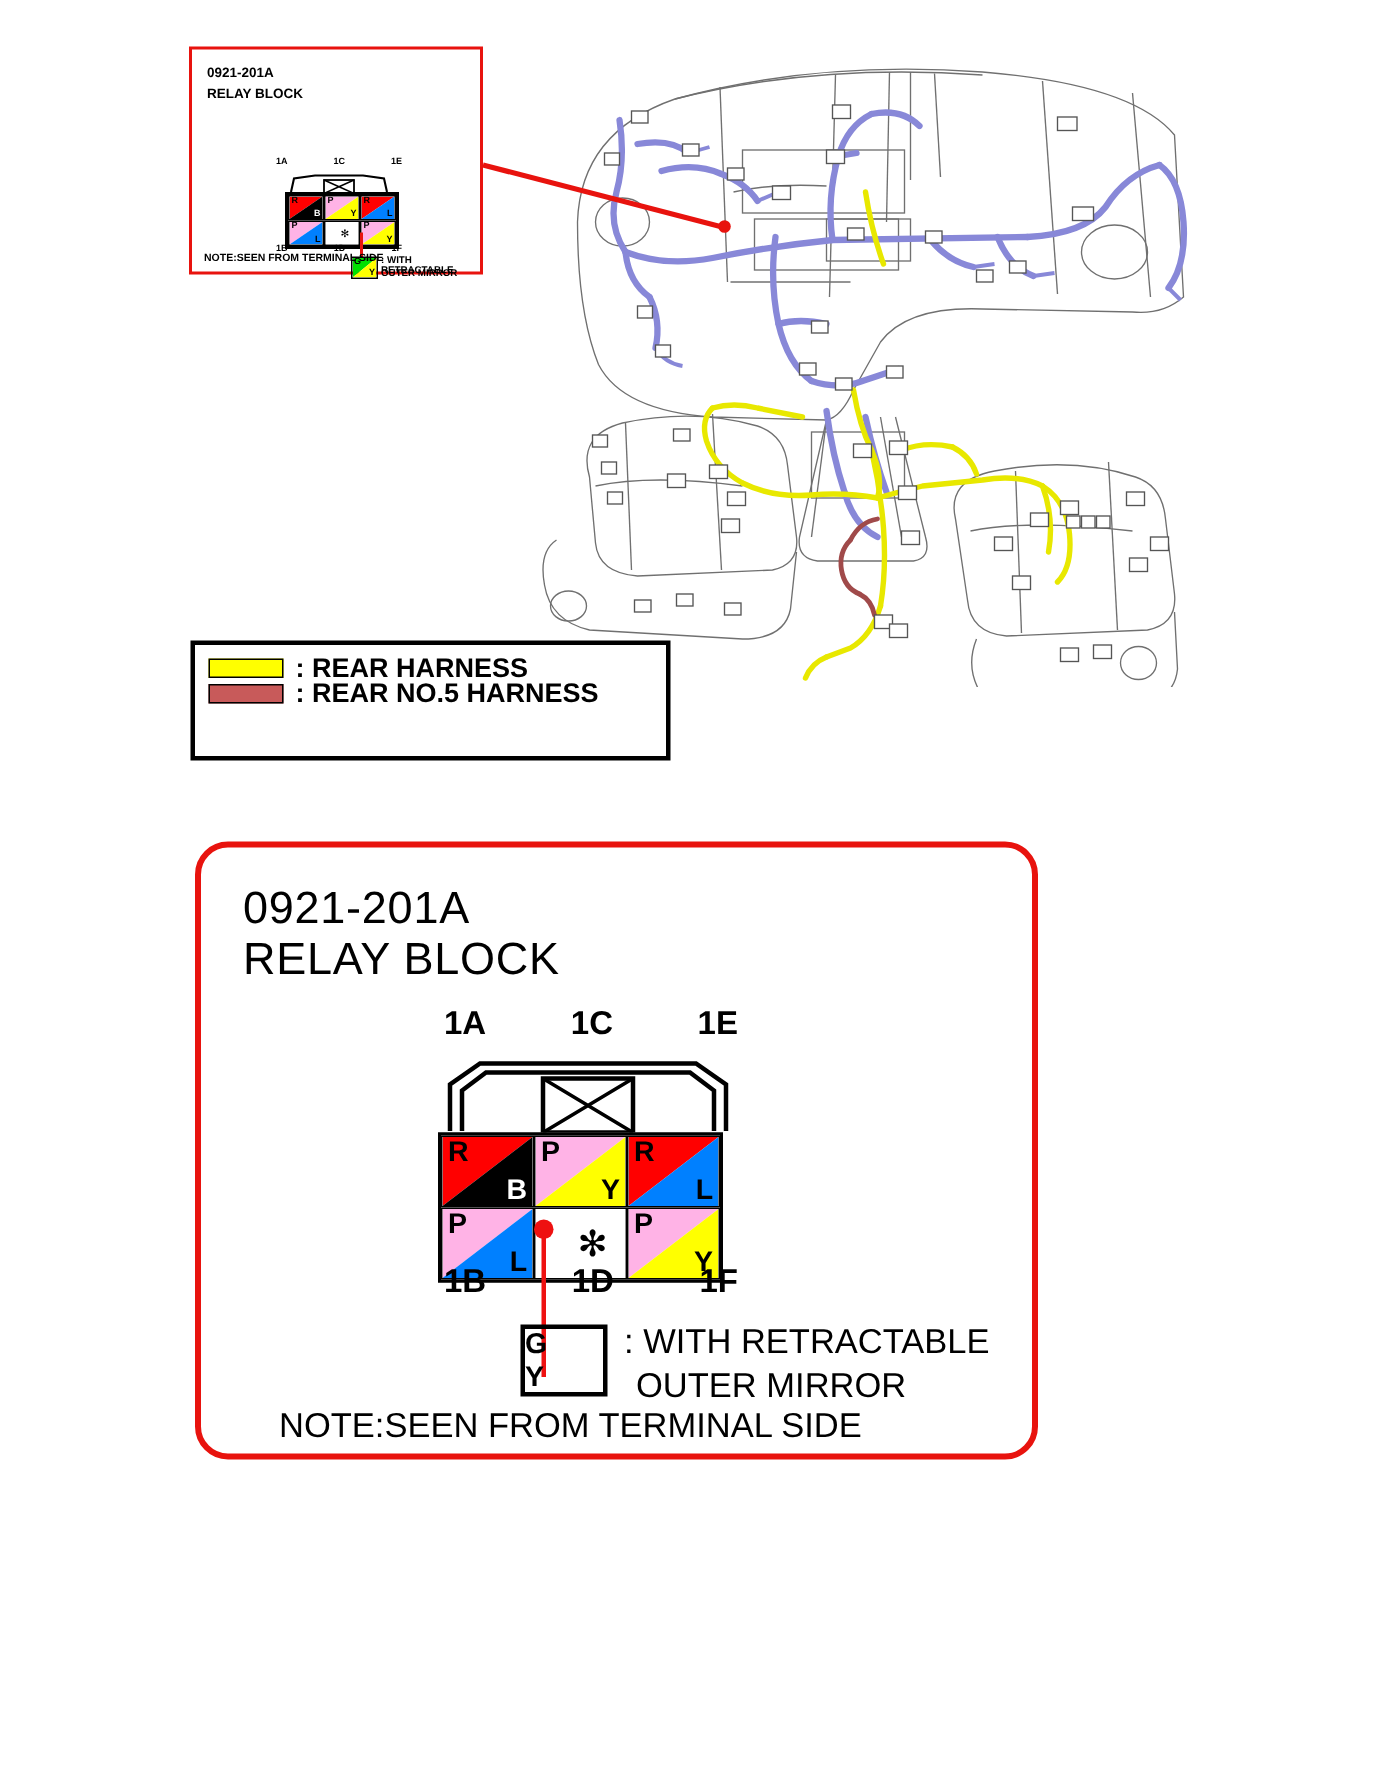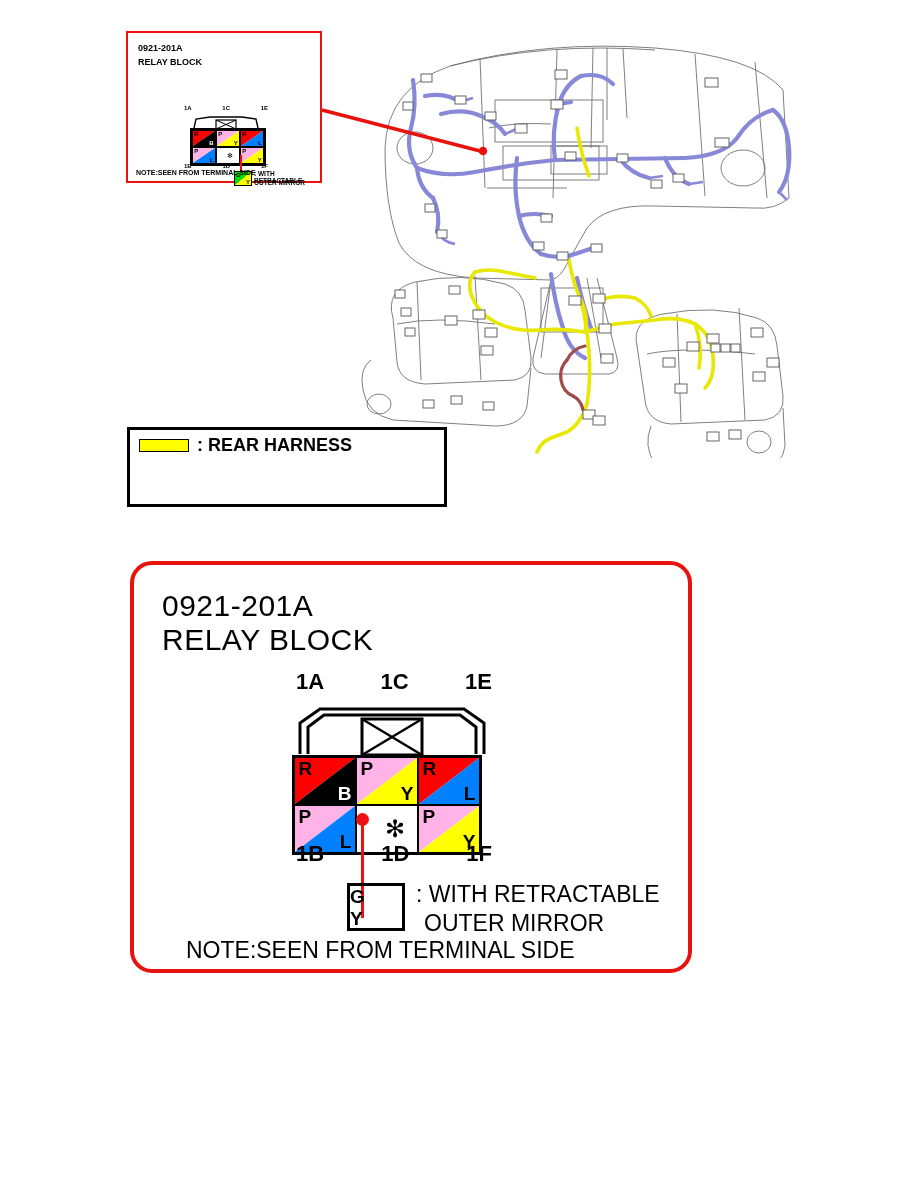--- a/index.html
+++ b/index.html
@@ -304,20 +304,24 @@
   </div>
 
   <div id="inset-note">NOTE:SEEN FROM TERMINAL SIDE</div>
 </div>
 
 <div class="abs" id="legend">
   <div class="lrow">
     <div class="lsw" style="background: rgb(255, 255, 0);"></div>
     <div class="ltx">: REAR HARNESS</div>
   </div>
+  <div class="lrow">
+    <div class="lsw" style="background: rgb(200, 90, 90);"></div>
+    <div class="ltx">: REAR NO.5 HARNESS</div>
+  </div>
 </div>
 
 <div class="abs" id="bigbox">
   <div id="big-title1">0921-201A</div>
   <div id="big-title2">RELAY BLOCK</div>
 
   <div id="big-pins-top">
     <span>1A</span>
     <span>1C</span>
     <span>1E</span>

